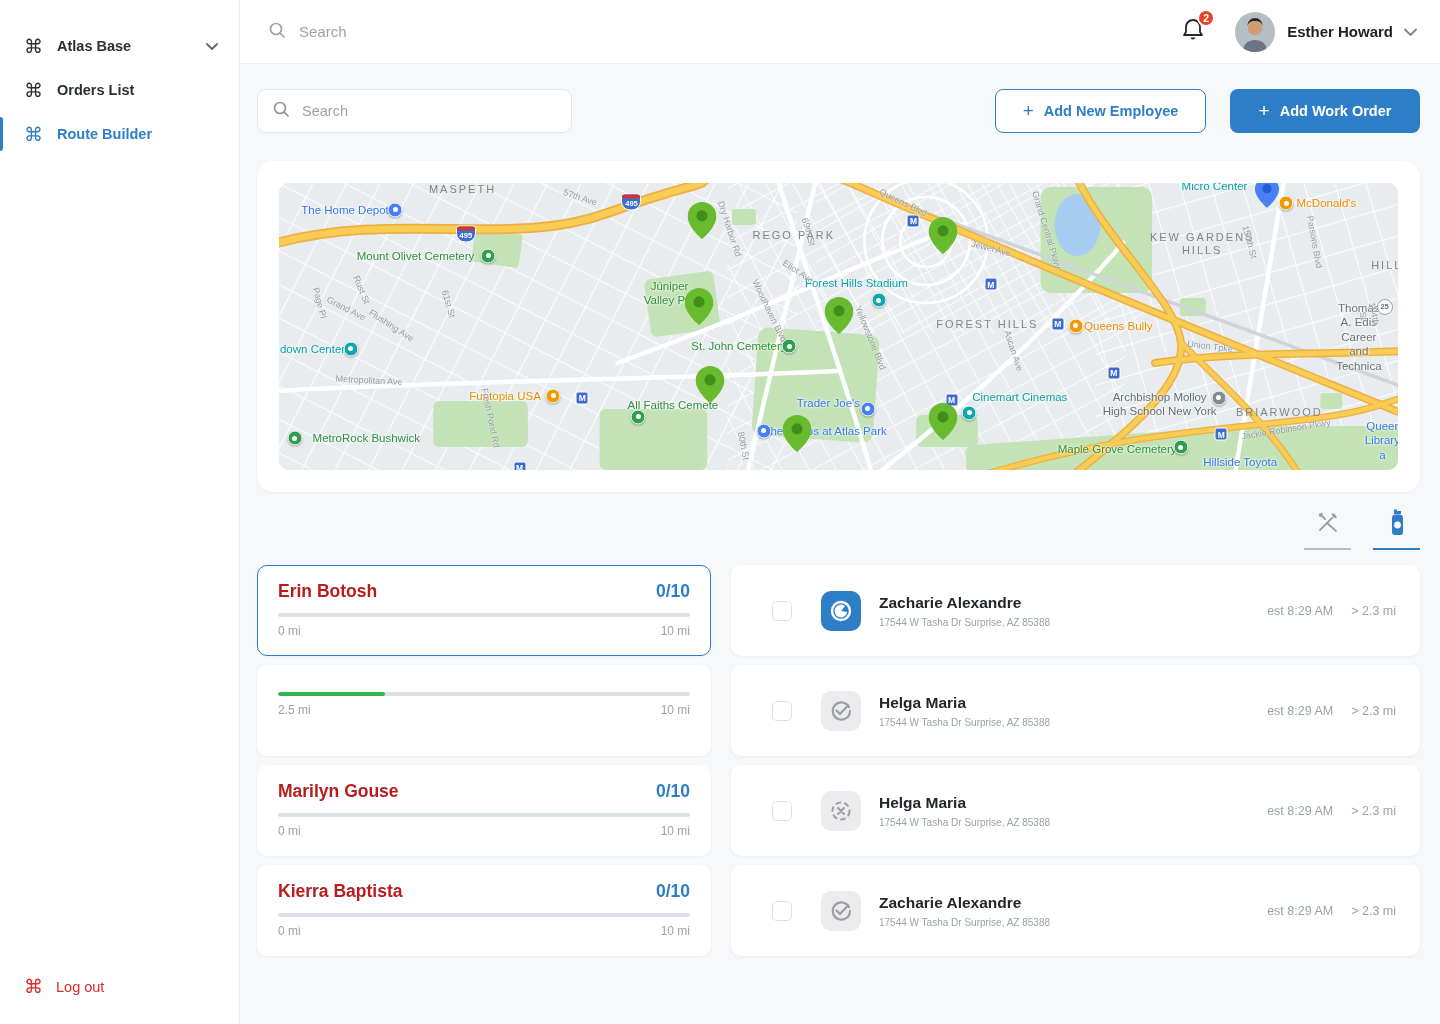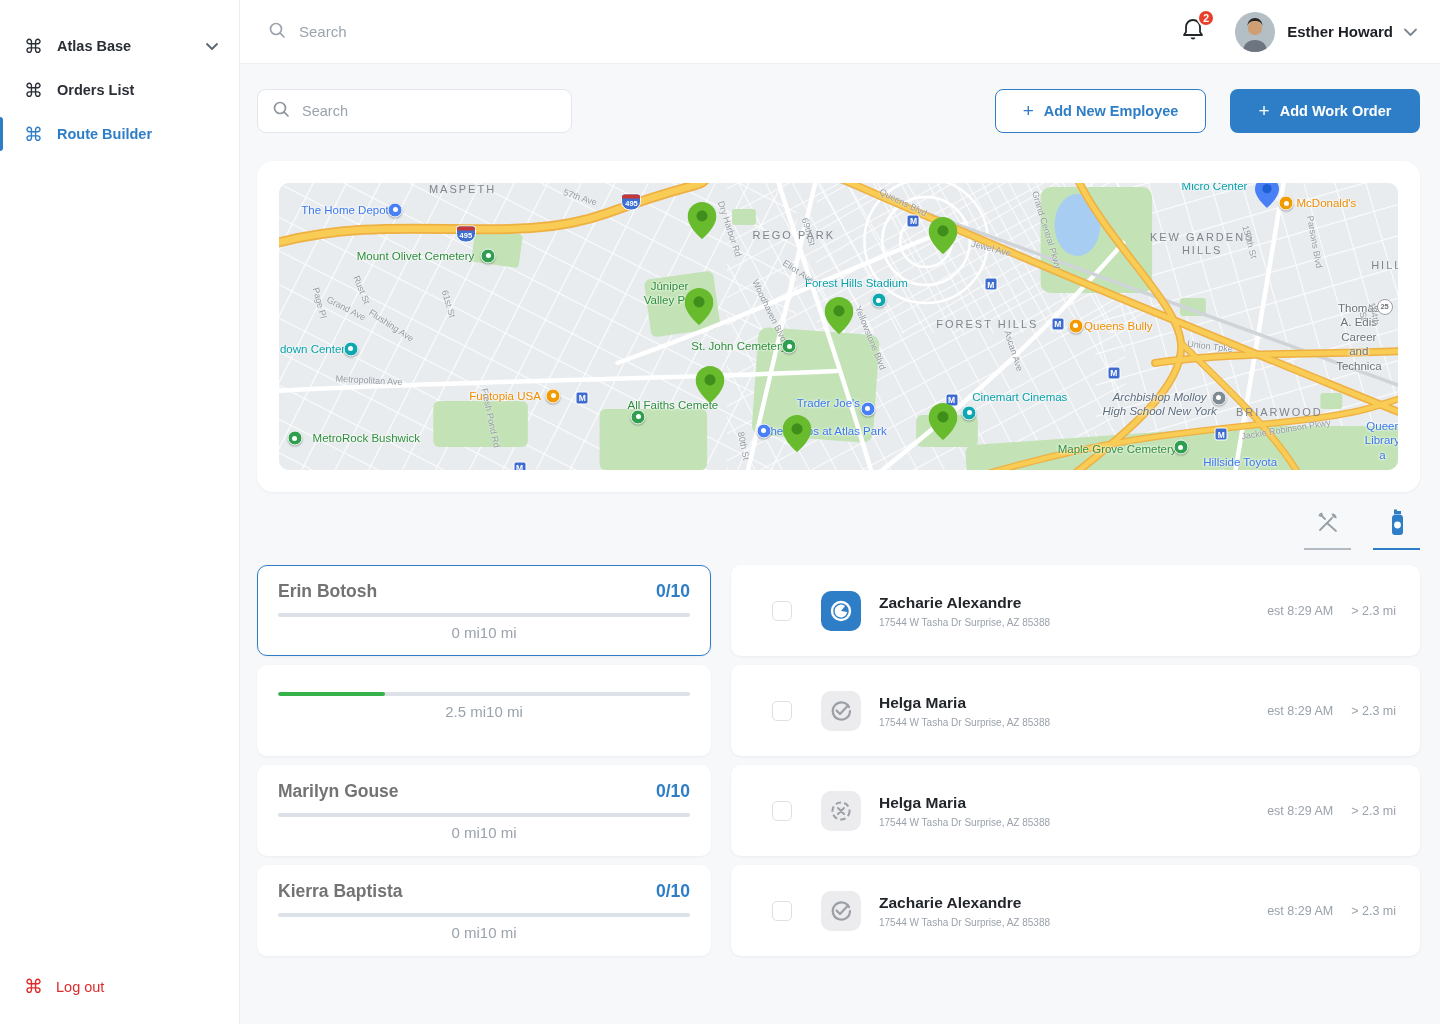--- a/index.html
+++ b/index.html
@@ -69,25 +69,25 @@
   .tabs-row{display:flex;justify-content:flex-end;gap:22px;margin-top:12px}
   .tab{display:flex;justify-content:center;width:47px;padding:5px 0 11px;border-bottom:2.5px solid #b4bac2;cursor:pointer;background:none;border-top:none;border-left:none;border-right:none}
   .tab.active{border-bottom-color:var(--accent)}
   
   .lists{display:flex;gap:20px;margin-top:15px;align-items:flex-start}
   .col-left{width:454px;flex:none}
   .col-right{flex:1}
   .emp-card{background:#fff;border-radius:10px;border:1.5px solid transparent;box-shadow:0 1px 3px rgba(20,30,50,.05);height:91px;padding:15px 20px 0;margin-bottom:9px;cursor:pointer}
   .emp-card.selected{border-color:var(--accent)}
   .emp-top{display:flex;justify-content:space-between;align-items:baseline}
-  .emp-name{font-size:17.5px;font-weight:700;color:#737373}
+  .emp-name{font-size:17.5px;font-weight:700;color:#b91c1c}
   .emp-count{font-size:17.5px;font-weight:700;color:var(--accent)}
   .emp-track{height:4px;background:#dde2e8;border-radius:2px;margin-top:11px;overflow:hidden}
   .emp-fill{height:100%;background:var(--green);border-radius:2px;width:0}
-  .emp-mi{display:flex;justify-content:center;margin-top:7px;font-size:15px;color:var(--muted)}
+  .emp-mi{display:flex;justify-content:space-between;margin-top:7px;font-size:12px;color:var(--muted)}
   .wo-row{background:#fff;border-radius:10px;box-shadow:0 1px 3px rgba(20,30,50,.06);height:91px;margin-bottom:9px;display:flex;align-items:center;padding:0 24px 0 41px}
   .checkbox{width:20px;height:20px;border:1.5px solid #dce1e7;border-radius:5px;background:#fff;margin-right:29px;flex:none;cursor:pointer}
   .wo-icon{width:40px;height:40px;border-radius:10px;flex:none;display:flex;align-items:center;justify-content:center;margin-right:18px}
   .wo-icon.progress{background:var(--accent)}
   .wo-icon.neutral{background:#ececee}
   .wo-name{font-size:15.5px;font-weight:700;color:#22252a}
   .wo-addr{font-size:10px;color:var(--muted);margin-top:5px}
   .wo-right{margin-left:auto;display:flex;gap:18px;font-size:12.5px;color:var(--muted);white-space:nowrap}
 </style>
 </head>
@@ -266,21 +266,21 @@
           <span class="map-label lbl-poi" style="left: 41.1%; top: 56.8%; color: rgb(47, 143, 60);">St. John Cemetery</span>
           <span class="map-label lbl-poi" style="left: 49.1%; top: 76.7%; color: rgb(58, 120, 239);">Trader Joe's</span>
           <span class="map-label lbl-poi" style="left: 48.8%; top: 86.4%; color: rgb(58, 120, 239);">The Shops at Atlas Park</span>
           <span class="map-label lbl-poi" style="left: 66.2%; top: 74.6%; color: rgb(10, 163, 172);">Cinemart Cinemas</span>
           <span class="map-label lbl-poi" style="left: 51.6%; top: 34.8%; color: rgb(10, 163, 172);">Forest Hills Stadium</span>
           <span class="map-label lbl-poi" style="left: 75%; top: 49.8%; color: rgb(239, 142, 0);">Queens Bully</span>
           <span class="map-label lbl-poi" style="left: 93.6%; top: 7%; color: rgb(239, 142, 0);">McDonald's</span>
           <span class="map-label lbl-poi" style="left: 83.6%; top: 1%; color: rgb(10, 163, 172);">Micro Center</span>
           <span class="map-label lbl-poi" style="left: 96.5%; top: 53.7%; color: rgb(109, 115, 120);">Thomas A. Edis
 Career and Technica</span>
-          <span class="map-label lbl-poi" style="left: 78.7%; top: 77%; color: rgb(94, 111, 128); font-style: italic;">Archbishop Molloy
+          <span class="map-label lbl-poi" style="left: 78.7%; top: 77%; color: rgb(94, 111, 128);">Archbishop Molloy
 High School New York</span>
           <span class="map-label lbl-poi" style="left: 74.9%; top: 92.7%; color: rgb(47, 143, 60);">Maple Grove Cemetery</span>
           <span class="map-label lbl-poi" style="left: 85.9%; top: 97.2%; color: rgb(58, 120, 239);">Hillside Toyota</span>
           <span class="map-label lbl-poi" style="left: 98.6%; top: 89.9%; color: rgb(58, 120, 239);">Queer
 Library a</span>
           <span class="map-label lbl-street" style="left: 55.8%; top: 7%; transform: translate(-50%, -50%) rotate(26deg);">Queens Blvd</span>
           <span class="map-label lbl-street" style="left: 6%; top: 44%; transform: translate(-50%, -50%) rotate(27deg);">Grand Ave</span>
           <span class="map-label lbl-street" style="left: 10%; top: 49.8%; transform: translate(-50%, -50%) rotate(33deg);">Flushing Ave</span>
           <span class="map-label lbl-street" style="left: 8%; top: 69%; transform: translate(-50%, -50%) rotate(3deg);">Metropolitan Ave</span>
           <span class="map-label lbl-street" style="left: 18.9%; top: 82%; transform: translate(-50%, -50%) rotate(78deg);">Fresh Pond Rd</span>

